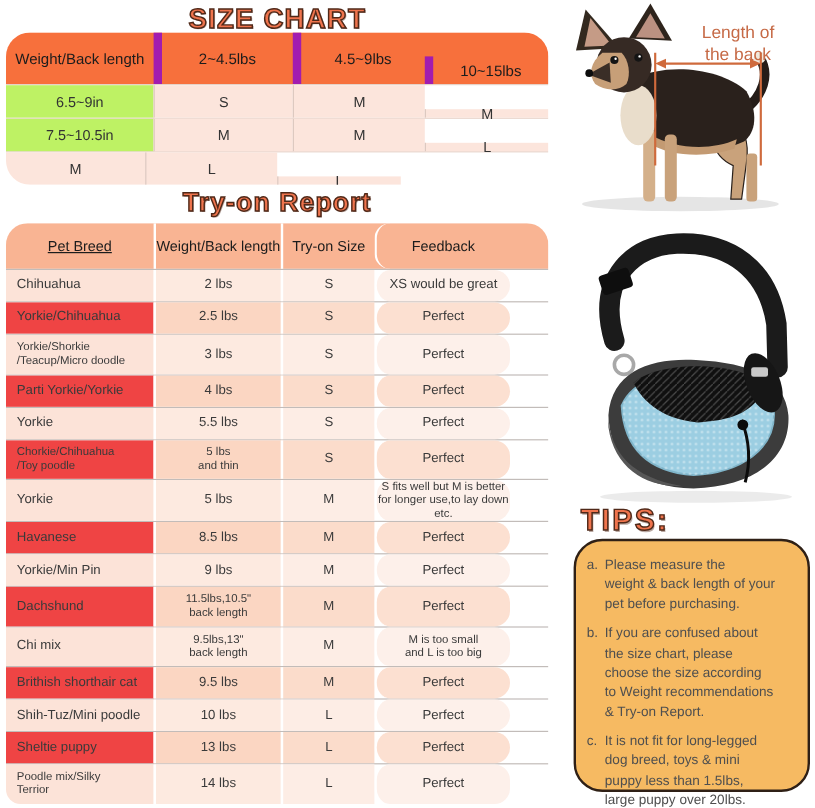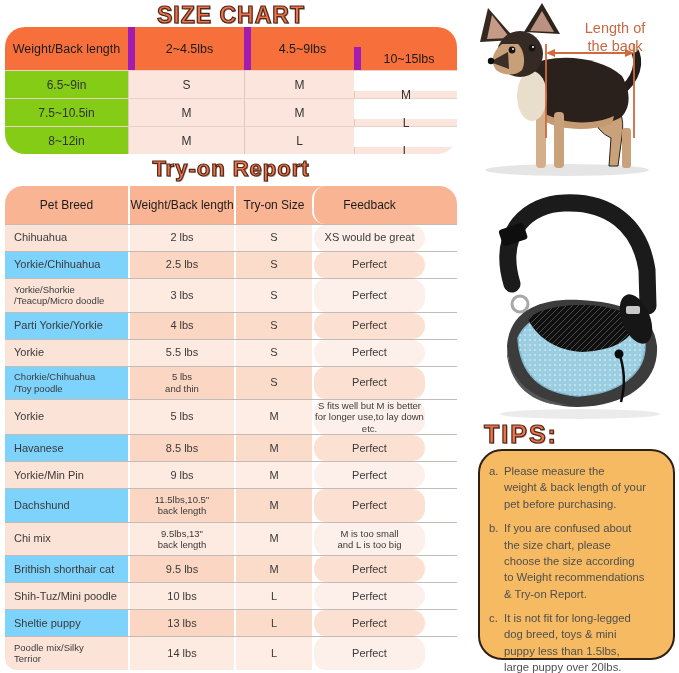--- a/index.html
+++ b/index.html
@@ -31,21 +31,21 @@
     font-size:12.5px; color:#1c1c1c;
   }
   .sc-header .cell + .cell { border-left:7px solid #a21caf; }
   .sc-row { display:flex; height:28px; border-top:1px solid #e6d2c8; }
   .sc-row .cell {
     display:flex; align-items:center; justify-content:center;
     font-size:12px; color:#333;
   }
   .sc-row .cell + .cell { border-left:1px solid #ddc9c0; }
   .sc-c1 { width:123px; } .sc-c2 { width:116px; } .sc-c3 { width:110px; } .sc-c4 { width:103px;margin-top:20px; }
-  .sc-row .sc-c1 { background:#84cc16; }
+  .sc-row .sc-c1 { background:#bef264; }
   .sc-row .sc-c2, .sc-row .sc-c3, .sc-row .sc-c4 { background:#fce5dc; }
 
   
   .to-table {
     position:absolute; left:5px; top:186px; width:452px;
     border-radius:18px 18px 12px 12px; overflow:hidden;
   }
   .to-header { display:flex; height:38px; background:#f9b493; }
   .to-header .cell {
     display:flex; align-items:center; justify-content:center;
@@ -59,21 +59,21 @@
     white-space:pre-line; line-height:1.2;
   }
   .to-row .c1 { justify-content:flex-start; text-align:left; padding-left:9px; }
   .cell.sm { font-size:9.5px; line-height:1.2; }
   .c1 { width:123px; } .c2 { width:106px; } .c3 { width:78px; } .c4 { width:113px;border-radius:13px; }
   .to-table .cell + .cell { border-left:2px solid #ffffff; }
   .to-row.light .c1 { background:#fce3d8; }
   .to-row.light .c2 { background:#fdeae0; }
   .to-row.light .c3 { background:#fdede5; }
   .to-row.light .c4 { background:#fdf0ea; }
-  .to-row.dark .c1 { background:#7dd3fc; }
+  .to-row.dark .c1 { background:#ef4444; }
   .to-row.dark .c2 { background:#fbd6c2; }
   .to-row.dark .c3 { background:#fbdccb; }
   .to-row.dark .c4 { background:#fce0d1; }
 
   
   .dog-fig { position:absolute; left:462px; top:0; width:214px; height:180px; }
   .length-label {
     position:absolute; left:556px; top:7px; width:118px;
     font-size:14.5px; color:#c66a46; line-height:1.25; text-align:center;
     white-space:pre-line;
@@ -111,32 +111,31 @@
       <div class="cell sc-c3">M</div>
       <div class="cell sc-c4">M</div>
     </div>
     <div class="sc-row">
       <div class="cell sc-c1">7.5~10.5in</div>
       <div class="cell sc-c2">M</div>
       <div class="cell sc-c3">M</div>
       <div class="cell sc-c4">L</div>
     </div>
     <div class="sc-row">
-      <div class="cell sc-c1">8~12in</div>
       <div class="cell sc-c2">M</div>
       <div class="cell sc-c3">L</div>
       <div class="cell sc-c4">L</div>
     </div>
   </div>
 
   <div class="bubble-title to-title">Try-on Report</div>
 
   <div class="to-table">
     <div class="to-header">
-      <div class="cell c1" style="justify-content:center;text-align:center;padding-left:0;">Pet Breed</div>
+      <div class="cell c1" style="justify-content:center;text-align:center;padding-left:0;text-decoration:underline;">Pet Breed</div>
       <div class="cell c2">Weight/Back length</div>
       <div class="cell c3">Try-on Size</div>
       <div class="cell c4">Feedback</div>
     </div>
 
     <div class="to-row light">
       <div class="cell c1">Chihuahua</div>
       <div class="cell c2">2 lbs</div>
       <div class="cell c3">S</div>
       <div class="cell c4">XS would be great</div>

